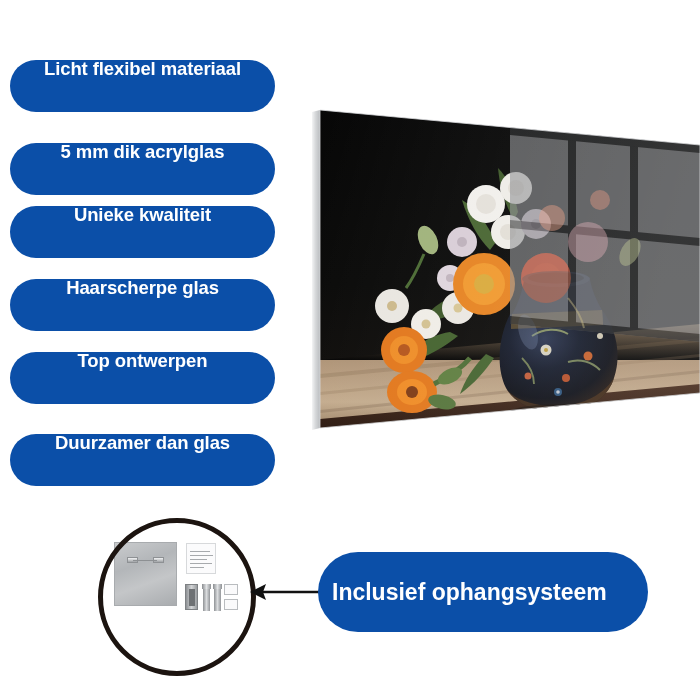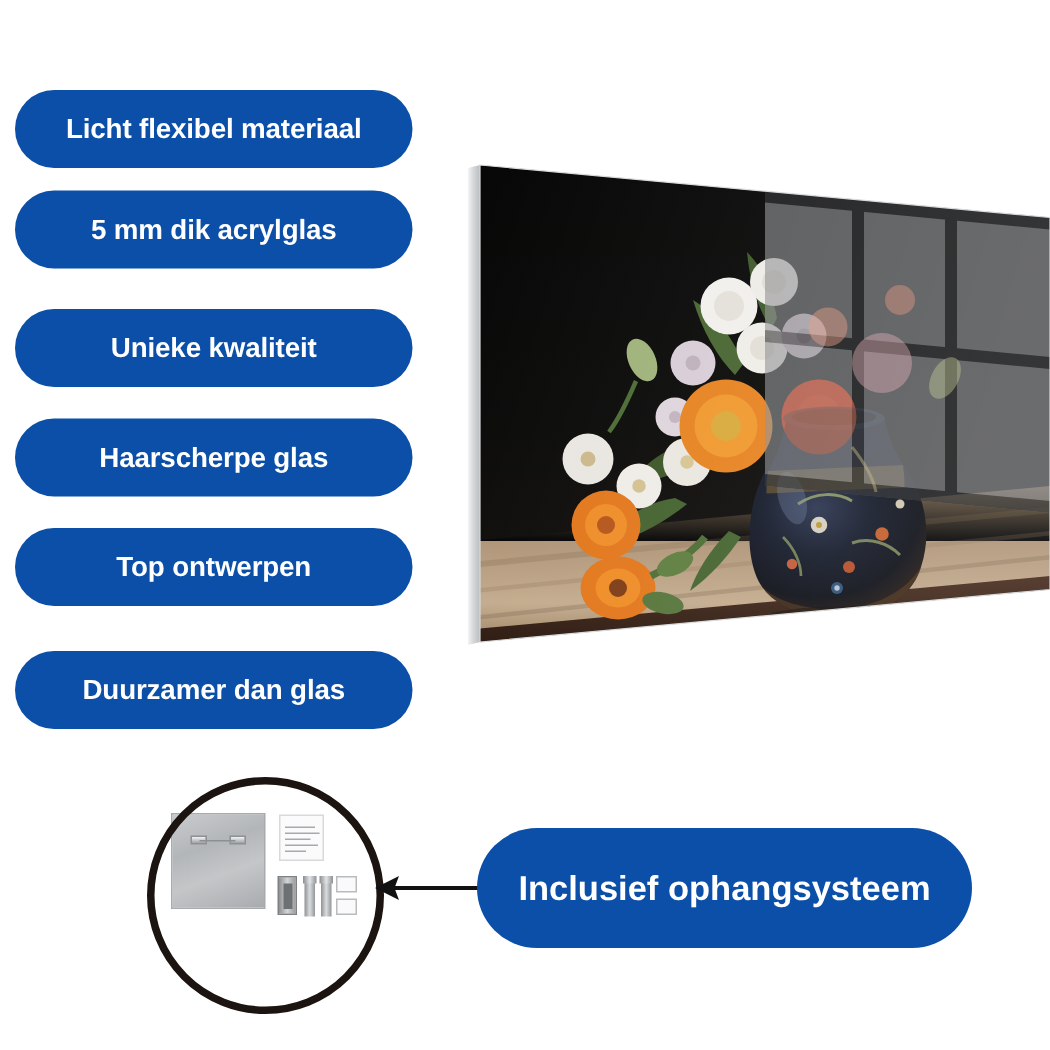--- a/index.html
+++ b/index.html
@@ -18,21 +18,21 @@
 
   
   .badge {
     position: absolute;
     left: 10px;
     width: 265px;
     height: 52px;
     border-radius: 26px;
     background: #0B4FA8;
     display: flex;
-    align-items: center;
+    align-items: flex-start;
     justify-content: center;
     box-sizing: border-box;
     padding: 0 10px;
   }
   .badge-label {
     color: #ffffff;
     font-size: 18.5px;
     font-weight: bold;
     letter-spacing: -0.1px;
     white-space: nowrap;
@@ -43,21 +43,20 @@
   .callout-badge {
     position: absolute;
     left: 318px;
     top: 552px;
     width: 330px;
     height: 80px;
     border-radius: 40px;
     background: #0B4FA8;
     display: flex;
     align-items: center;
-    justify-content: center;
     box-sizing: border-box;
     padding: 0 14px;
   }
   .callout-label {
     color: #ffffff;
     font-size: 23px;
     font-weight: bold;
     white-space: nowrap;
     line-height: 1;
   }
@@ -194,21 +193,21 @@
   .panel-svg { display: block; }
 </style>
 </head>
 <body>
 
 <div id="stage">
 
   <div class="badge" style="top:60px">
     <span class="badge-label">Licht flexibel materiaal</span>
   </div>
-  <div class="badge" style="top:127px">
+  <div class="badge" style="top:143px">
     <span class="badge-label">5 mm dik acrylglas</span>
   </div>
   <div class="badge" style="top:206px">
     <span class="badge-label">Unieke kwaliteit</span>
   </div>
   <div class="badge" style="top:279px">
     <span class="badge-label">Haarscherpe glas</span>
   </div>
   <div class="badge" style="top:352px">
     <span class="badge-label">Top ontwerpen</span>

